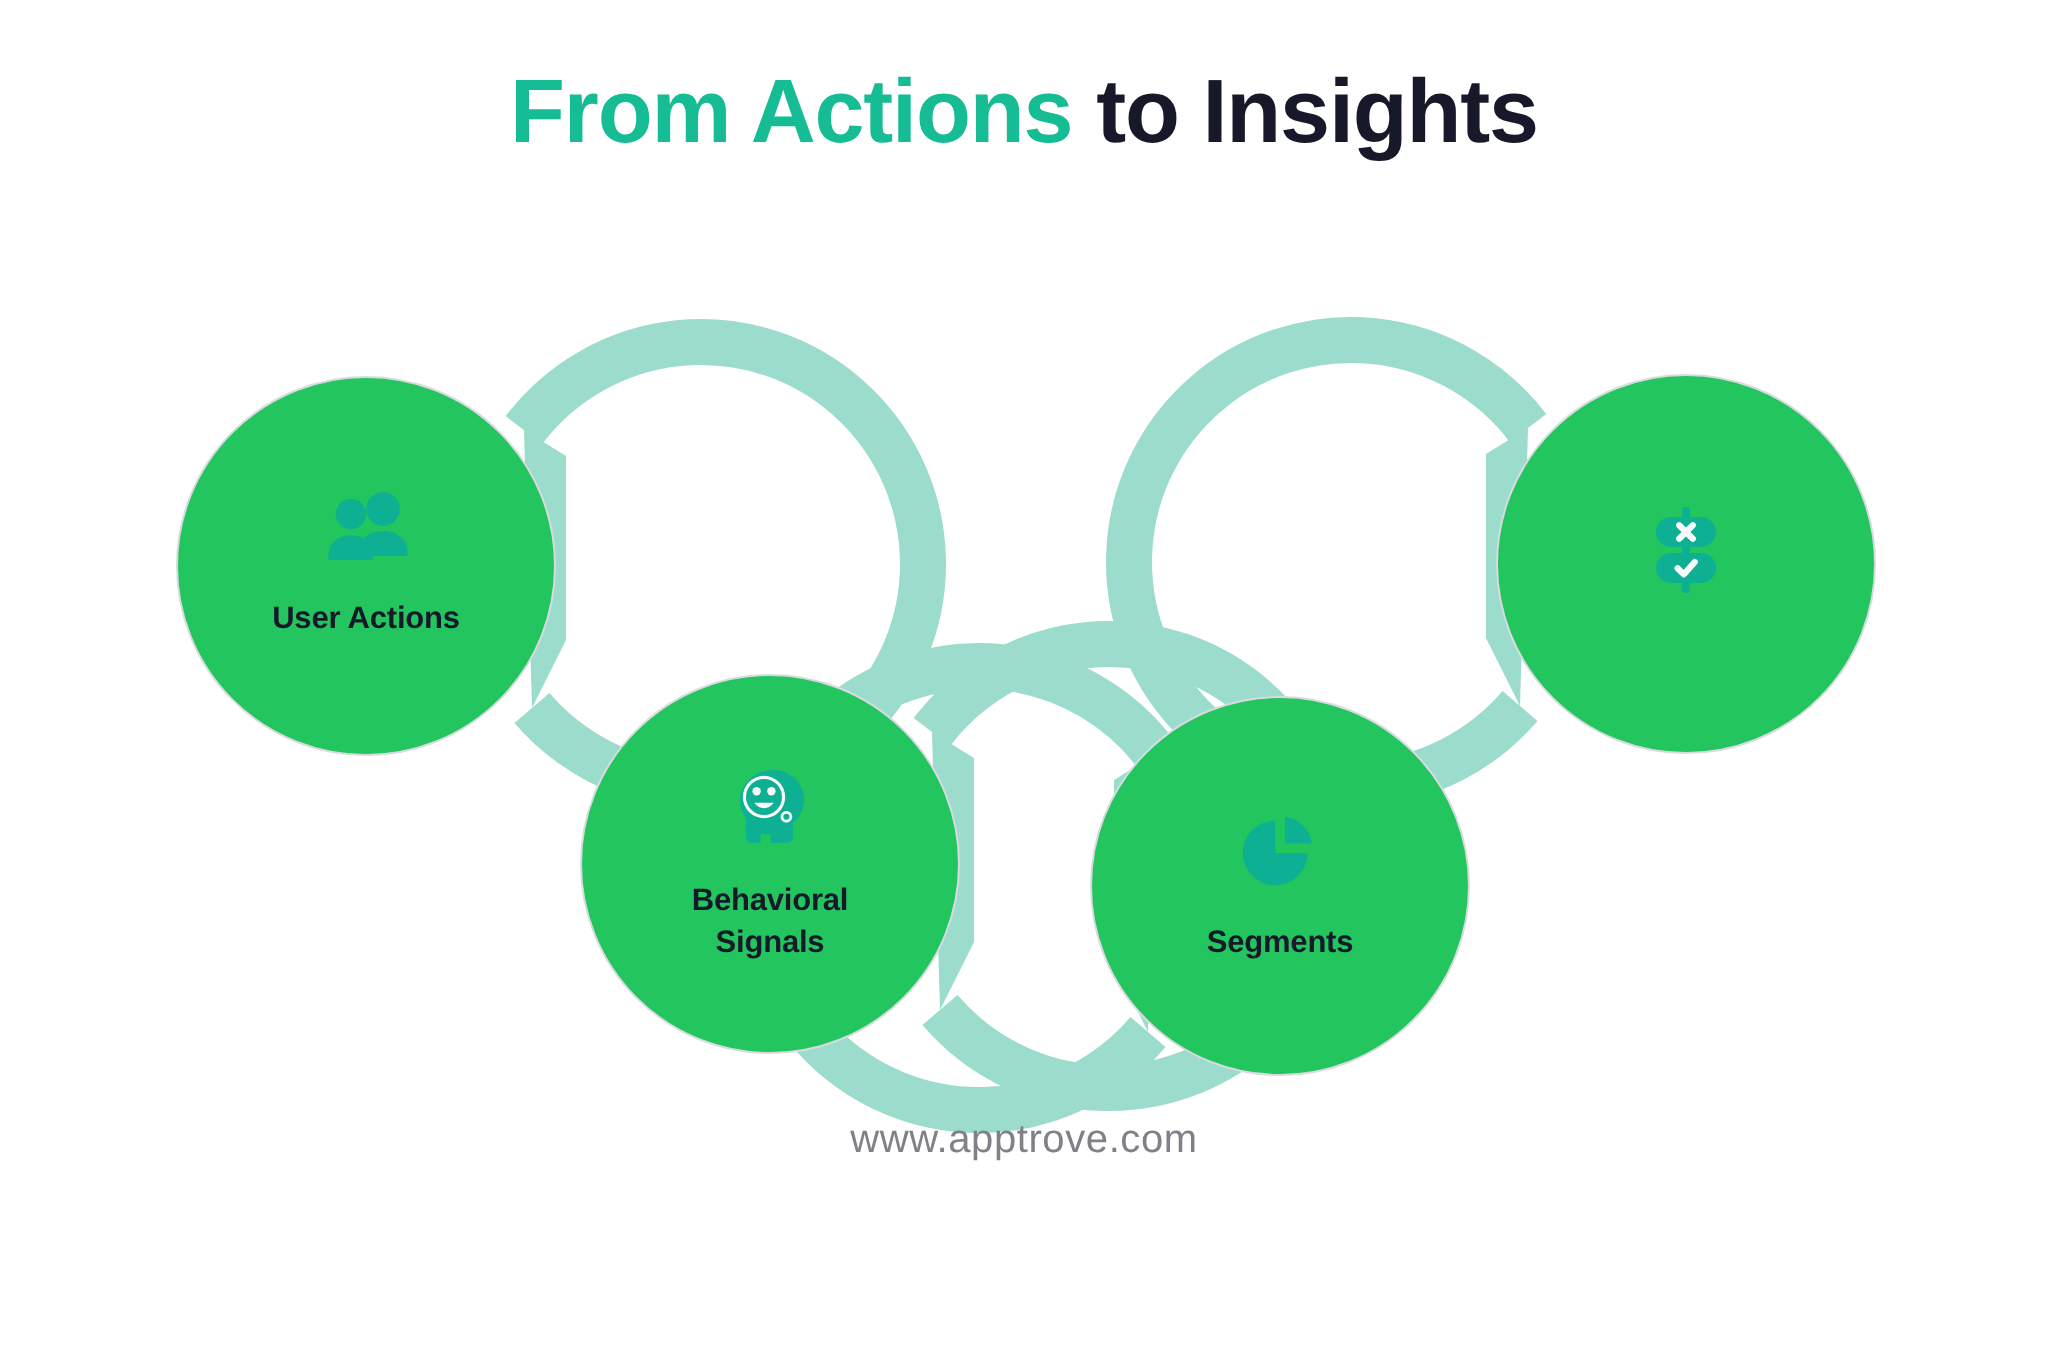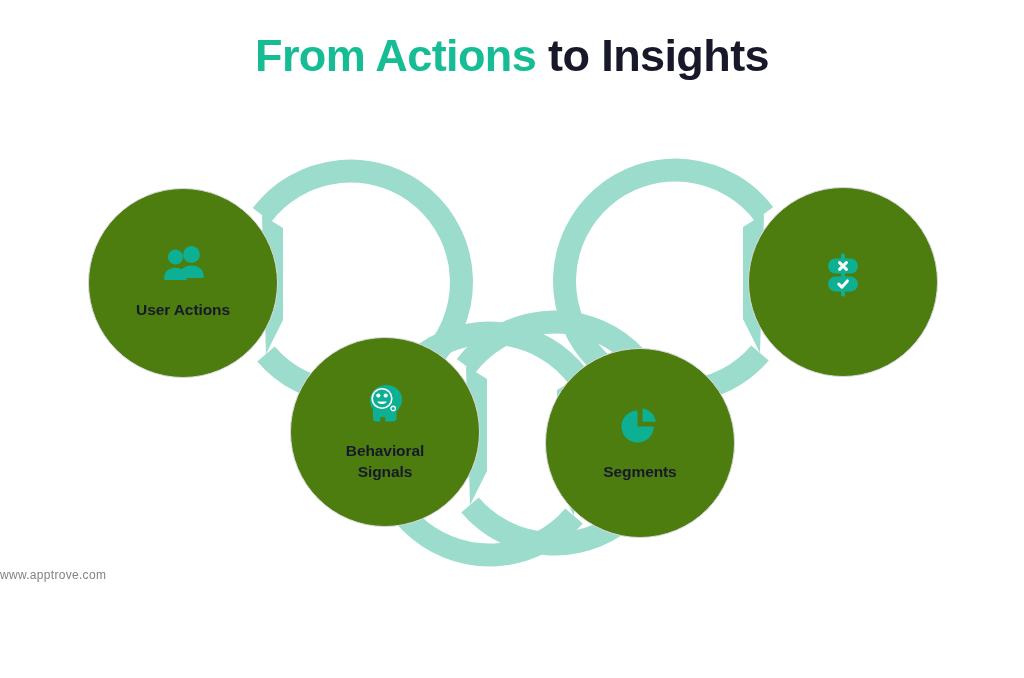--- a/index.html
+++ b/index.html
@@ -47,21 +47,21 @@
     left: 0;
     width: 1024px;
     height: 678px;
     pointer-events: none;
   }
 
   
   .node {
     position: absolute;
     border-radius: 50%;
-    background: #4d7c0f;
+    background: #22c55e;
     border: 1px solid #D9DADF;
     display: flex;
     flex-direction: column;
     align-items: center;
     justify-content: center;
     text-align: center;
   }
   .node .icon {
     display: block;
     line-height: 0;
@@ -81,22 +81,23 @@
   #node-behavioral-signals      { left: 290px; top: 337px; width: 190px; height: 190px; }
   #node-segments                { left: 545px; top: 348px; width: 190px; height: 190px; }
   #node-personalized-decisions  { left: 748px; top: 187px; width: 190px; height: 190px; }
 
   
   .footer {
     position: absolute;
     left: 0;
     bottom: 38px;
     width: 1024px;
+    text-align: center;
     color: #808089;
-    font-size: 12px;
+    font-size: 20px;
     letter-spacing: 0.3px;
   }
 </style>
 </head>
 <body>
 
 <div id="stage">
 
   <div class="title-wrap">
     <div class="title">

